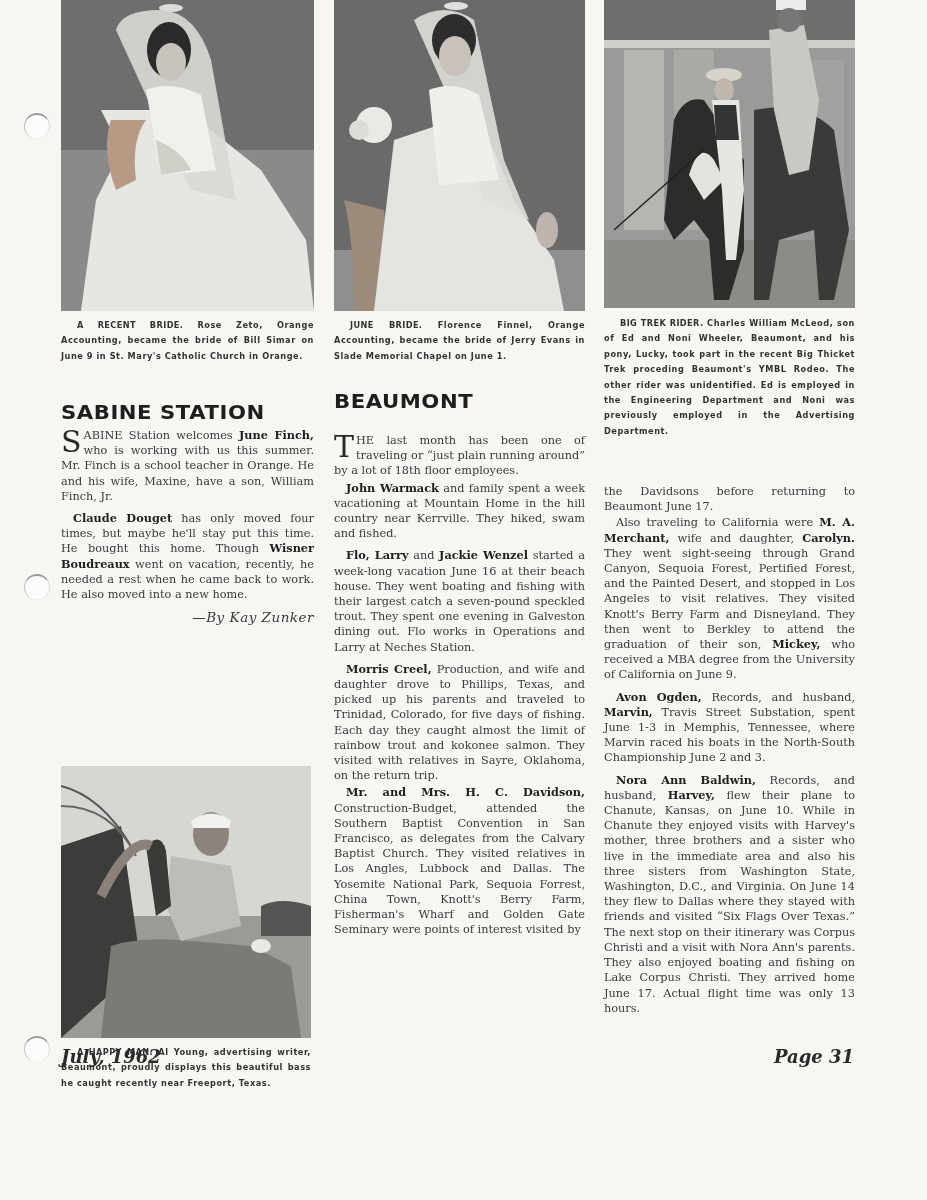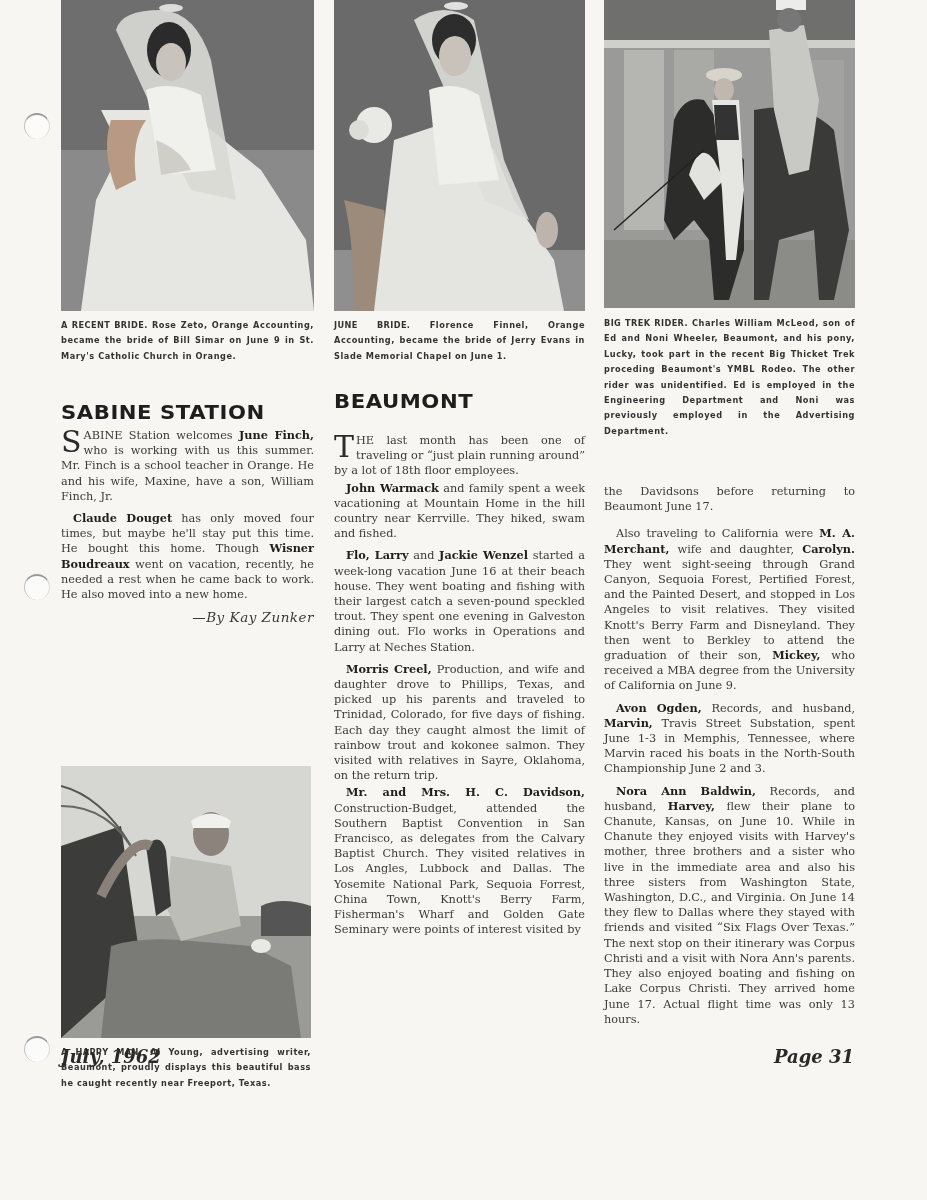--- a/index.html
+++ b/index.html
@@ -22,21 +22,21 @@
   .caption {
     position: absolute;
     font-family: "DejaVu Sans", sans-serif;
     font-weight: bold;
     font-size: 8.2px;
     line-height: 15.4px;
     letter-spacing: 0.55px;
     color: #333;
     text-align: justify;
   }
-  .caption .lead { letter-spacing: 0.4px; }
+  .caption .lead { letter-spacing: 0.4px; margin-left: 16px; }
   .heading {
     position: absolute;
     font-family: "DejaVu Sans", sans-serif;
     font-weight: bold;
     font-size: 20px;
     letter-spacing: 0.5px;
     color: #1e1e1e;
     transform: scaleX(1.06);
     transform-origin: left;
   }
@@ -187,21 +187,21 @@
   </p>
   <p>
     <b>Morris Creel,</b><span> Production, and wife and daughter drove to Phillips, Texas, and picked up his parents and traveled to Trinidad, Colorado, for five days of fishing. Each day they caught almost the limit of rainbow trout and kokonee salmon. They visited with relatives in Sayre, Oklahoma, on the return trip.</span>
   </p>
   <p style="margin-top:-5px;">
     <b>Mr. and Mrs. H. C. Davidson,</b><span> Construction-Budget, attended the Southern Baptist Convention in San Francisco, as delegates from the Calvary Baptist Church. They visited relatives in Los Angles, Lubbock and Dallas. The Yosemite National Park, Sequoia Forrest, China Town, Knott's Berry Farm, Fisherman's Wharf and Golden Gate Seminary were points of interest visited by</span>
   </p>
 </div>
 
 <div class="col" style="left:604px; top:484px; width:251px;">
-  <p class="cont" style="margin-bottom:12px;">the Davidsons before returning to Beaumont June 17.</p>
+  <p class="cont" style="margin-bottom:1px;">the Davidsons before returning to Beaumont June 17.</p>
   <p>
     <span>Also traveling to California were </span><b>M. A. Merchant,</b><span> wife and daughter, </span><b>Carolyn.</b><span> They went sight-seeing through Grand Canyon, Sequoia Forest, Pertified Forest, and the Painted Desert, and stopped in Los Angeles to visit relatives. They visited Knott's Berry Farm and Disneyland. They then went to Berkley to attend the graduation of their son, </span><b>Mickey,</b><span> who received a MBA degree from the University of California on June 9.</span>
   </p>
   <p>
     <b>Avon Ogden,</b><span> Records, and husband, </span><b>Marvin,</b><span> Travis Street Substation, spent June 1-3 in Memphis, Tennessee, where Marvin raced his boats in the North-South Championship June 2 and 3.</span>
   </p>
   <p>
     <b>Nora Ann Baldwin,</b><span> Records, and husband, </span><b>Harvey,</b><span> flew their plane to Chanute, Kansas, on June 10. While in Chanute they enjoyed visits with Harvey's mother, three brothers and a sister who live in the immediate area and also his three sisters from Washington State, Washington, D.C., and Virginia. On June 14 they flew to Dallas where they stayed with friends and visited “Six Flags Over Texas.” The next stop on their itinerary was Corpus Christi and a visit with Nora Ann's parents. They also enjoyed boating and fishing on Lake Corpus Christi. They arrived home June 17. Actual flight time was only 13 hours.</span>
   </p>
 </div>

